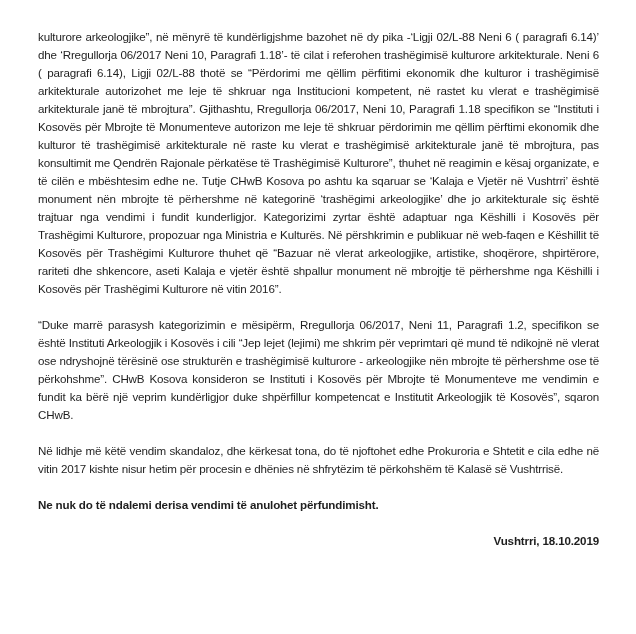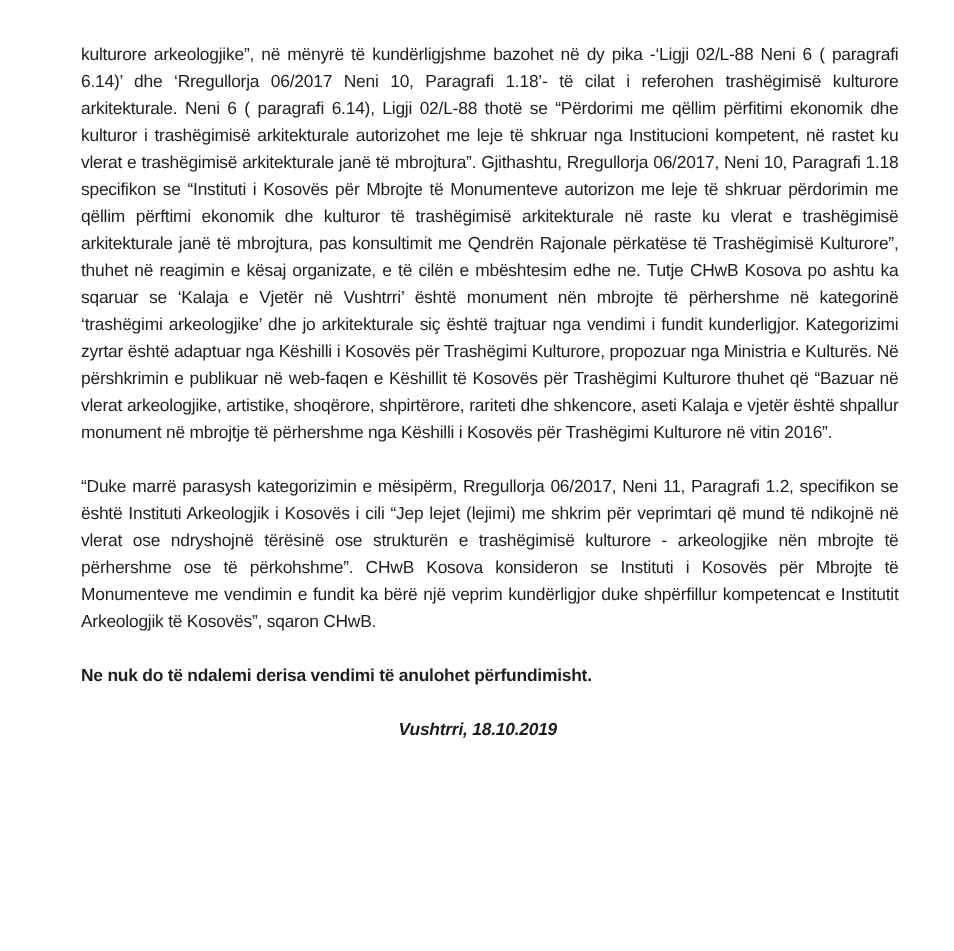--- a/index.html
+++ b/index.html
@@ -18,35 +18,35 @@
       left: 38px;
       top: 28px;
       width: 561px;
       font-family: "Liberation Sans", "DejaVu Sans", sans-serif;
       font-size: 11.6px;
       line-height: 18px;
       color: #1e1e1e;
       letter-spacing: -0.15px;
     }
     .para {
-      margin: 0 0 18px 16px;
+      margin: 0 0 18px 0;
       text-align: justify;
     }
     .para.left {
       text-align: left;
       font-weight: bold;
     }
     .signature {
       font-weight: bold;
       margin: 0;
-      text-align: center;
-      font-style: italic;
+      text-align: right;
     }
   </style>
 </head>
 <body>
 
 <div class="page">
   <p class="para">kulturore arkeologjike”, në mënyrë të kundërligjshme bazohet në dy pika -‘Ligji 02/L-88 Neni 6 ( paragrafi 6.14)’ dhe ‘Rregullorja 06/2017 Neni 10, Paragrafi 1.18’- të cilat i referohen trashëgimisë kulturore arkitekturale. Neni 6 ( paragrafi 6.14), Ligji 02/L-88 thotë se “Përdorimi me qëllim përfitimi ekonomik dhe kulturor i trashëgimisë arkitekturale autorizohet me leje të shkruar nga Institucioni kompetent, në rastet ku vlerat e trashëgimisë arkitekturale janë të mbrojtura”. Gjithashtu, Rregullorja 06/2017, Neni 10, Paragrafi 1.18 specifikon se “Instituti i Kosovës për Mbrojte të Monumenteve autorizon me leje të shkruar përdorimin me qëllim përftimi ekonomik dhe kulturor të trashëgimisë arkitekturale në raste ku vlerat e trashëgimisë arkitekturale janë të mbrojtura, pas konsultimit me Qendrën Rajonale përkatëse të Trashëgimisë Kulturore”, thuhet në reagimin e kësaj organizate, e të cilën e mbështesim edhe ne.  Tutje CHwB Kosova po ashtu ka sqaruar se ‘Kalaja e Vjetër në Vushtrri’ është monument nën mbrojte të përhershme në kategorinë ‘trashëgimi arkeologjike’ dhe jo arkitekturale siç është trajtuar nga vendimi i fundit kunderligjor. Kategorizimi zyrtar është adaptuar nga Këshilli i Kosovës për Trashëgimi Kulturore, propozuar nga Ministria e Kulturës. Në përshkrimin e publikuar në web-faqen e Këshillit të Kosovës për Trashëgimi Kulturore thuhet që “Bazuar në vlerat arkeologjike, artistike, shoqërore, shpirtërore, rariteti dhe shkencore, aseti Kalaja e vjetër është shpallur monument në mbrojtje të përhershme nga Këshilli i Kosovës për Trashëgimi Kulturore në vitin 2016”.</p>
   <p class="para">“Duke marrë parasysh kategorizimin e mësipërm, Rregullorja 06/2017, Neni 11, Paragrafi 1.2, specifikon se është Instituti Arkeologjik i Kosovës i cili “Jep lejet (lejimi) me shkrim për veprimtari që mund të ndikojnë në vlerat ose ndryshojnë tërësinë ose strukturën e trashëgimisë kulturore - arkeologjike nën mbrojte të përhershme ose të përkohshme”. CHwB Kosova konsideron se Instituti i Kosovës për Mbrojte të Monumenteve me vendimin e fundit ka bërë një veprim kundërligjor duke shpërfillur kompetencat e Institutit Arkeologjik të Kosovës”, sqaron CHwB.</p>
+  <p class="para">Në lidhje më këtë vendim skandaloz, dhe kërkesat tona, do të njoftohet edhe Prokuroria e Shtetit e cila edhe në vitin 2017 kishte nisur hetim për procesin e dhënies në shfrytëzim të përkohshëm të Kalasë së Vushtrrisë.</p>
   <p class="para left">Ne nuk do të ndalemi derisa vendimi të anulohet përfundimisht.</p>
   <p class="signature">Vushtrri, 18.10.2019</p>
 </div>
 
 </body></html>

